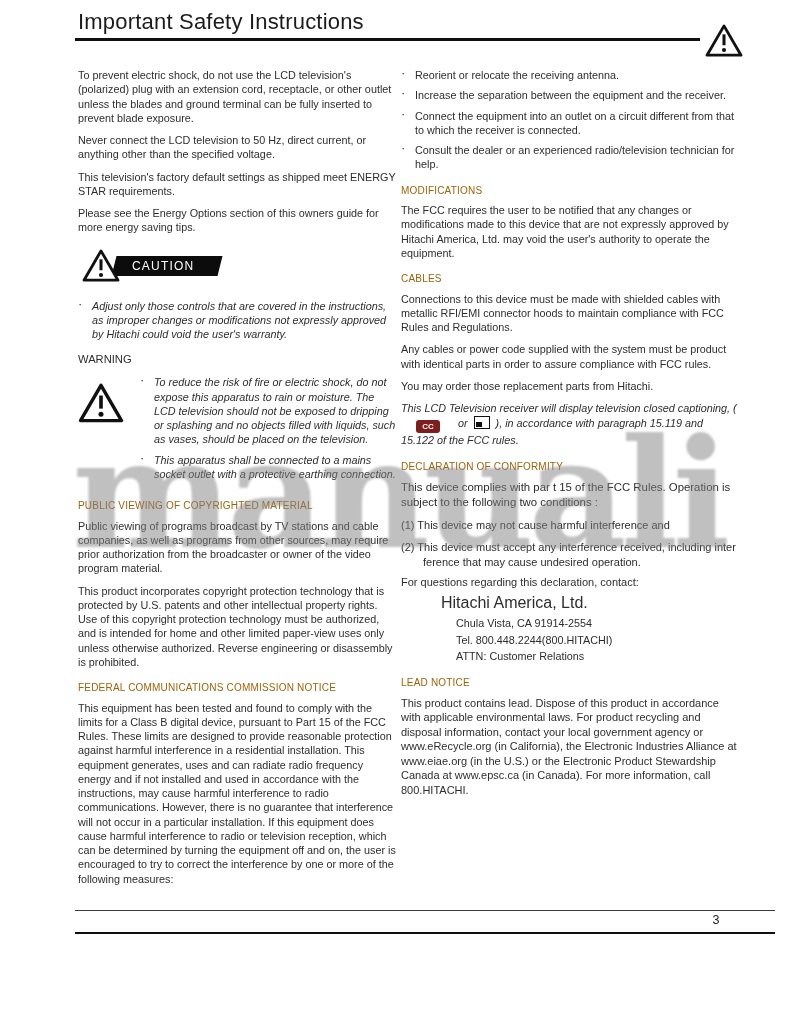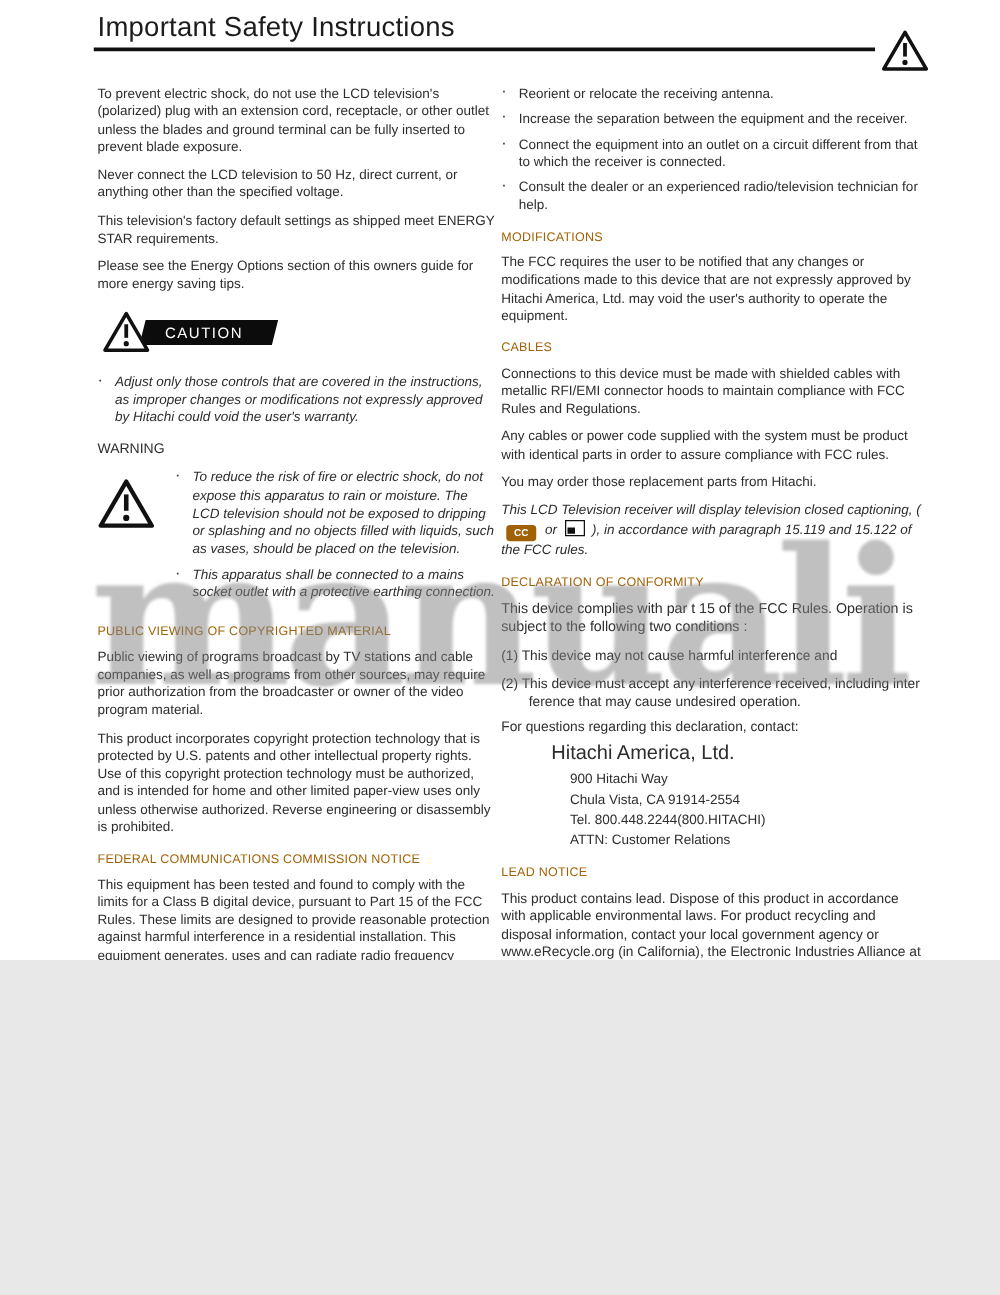--- a/index.html
+++ b/index.html
@@ -1,19 +1,19 @@
 <!DOCTYPE html>
 <html><head>
 <meta charset="utf-8">
 <style>
   * { margin:0; padding:0; box-sizing:border-box; }
   html,body { background:#e8e8e8; }
   body { font-family:"Liberation Sans", sans-serif; }
   .page {
-    position:relative; width:800px; height:768px; background:#ffffff;
+    position:relative; width:800px; height:1036px; background:#ffffff;
     overflow:hidden; color:#2d2d2d; margin:0 auto;
   }
 
   
   .hdr-title { position:absolute; left:78px; top:9px; font-size:22px; font-weight:400; color:#1b1b1b; letter-spacing:.2px; }
   .hdr-rule  { position:absolute; left:75px; top:38px; width:625px; height:3px; background:#101010; }
   .hdr-tri   { position:absolute; left:705px; top:24px; width:38px; height:34px; }
 
   
   .cols { position:absolute; left:78px; top:68px; width:676px; display:flex; gap:5px; }
@@ -43,22 +43,22 @@
 
   .warn-label { font-size:11.2px; margin:12px 0 10px; color:#2d2d2d; }
   .warning-row { display:flex; gap:16px; margin-bottom:4px; }
   .tri-warning { width:46px; flex:0 0 auto; margin-top:8px; }
   .warning-bullets { flex:1; }
 
   
   .cc-line { font-size:10.8px; line-height:1.4; font-style:italic; margin-bottom:8px; }
   .cc-icon1 {
     display:inline-flex; align-items:center; justify-content:center;
-    width:24px; height:13px; background:#a16207; color:#fff; border-radius:3px;
-    font-size:8px; font-style:normal; font-weight:bold; vertical-align:-2px; margin:0 4px;
+    width:24px; height:13px; background:#7f1d1d; color:#fff; border-radius:3px;
+    font-size:8px; font-style:normal; font-weight:bold; vertical-align:-2px; margin:0 15px;
   }
   .cc-icon2 {
     display:inline-block; width:16px; height:13px; border:1.5px solid #101010;
     position:relative; vertical-align:-2px; margin:0 3px;
   }
   .cc-icon2::after { content:""; position:absolute; left:1px; bottom:1px; width:6px; height:5px; background:#101010; }
 
   .num-item { font-size:11px; line-height:1.35; margin-bottom:7px; padding-left:22px; text-indent:-22px; }
   .contact-intro { font-size:11px; margin-bottom:3px; }
   .contact-name  { font-size:16px; margin-left:40px; line-height:1.5; }
@@ -188,21 +188,20 @@
       </p>
 
       <h2 class="sec">DECLARATION OF CONFORMITY</h2>
       <p class="body" style="font-size:11.4px">This device complies with par t 15 of the FCC Rules. Operation is subject to the following two conditions :</p>
       <p class="num-item">(1) This device may not cause harmful interference and</p>
       <p class="num-item">(2) This device must accept any interference received, including inter ference that may cause undesired operation.</p>
 
       <div class="contact-block">
         <p class="contact-intro">For questions regarding this declaration, contact:</p>
         <p class="contact-name">Hitachi America, Ltd.</p>
-        <p class="contact-line">900 Hitachi Way</p>
         <p class="contact-line">Chula Vista, CA 91914-2554</p>
         <p class="contact-line">Tel. 800.448.2244(800.HITACHI)</p>
         <p class="contact-line">ATTN: Customer Relations</p>
       </div>
 
       <h2 class="sec">LEAD NOTICE</h2>
       <p class="body" style="font-size:11px">This product contains lead. Dispose of this product in accordance with applicable environmental laws. For product recycling and disposal information, contact your local government agency or www.eRecycle.org (in California), the Electronic Industries Alliance at www.eiae.org (in the U.S.) or the Electronic Product Stewardship Canada at www.epsc.ca (in Canada). For more information, call 800.HITACHI.</p>
     </div>
   </div>
 

